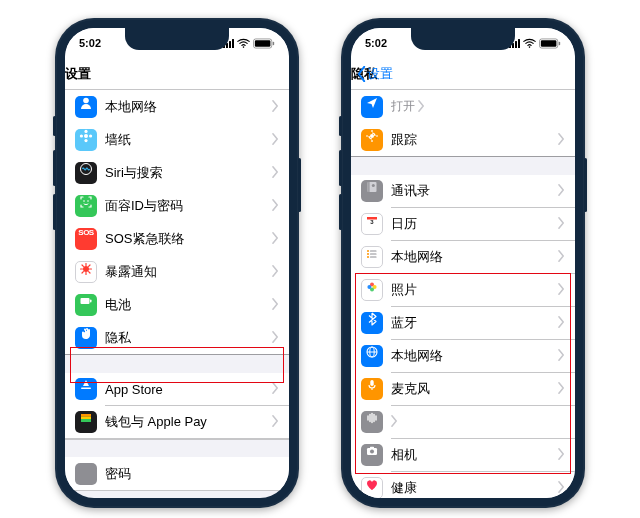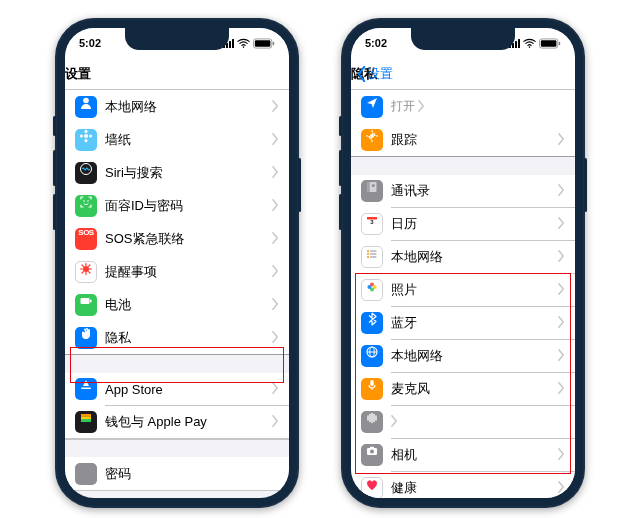--- a/index.html
+++ b/index.html
@@ -377,21 +377,21 @@
                       <use href="#i-chevron"></use>
                     </svg></span>
                   <span class="sep"></span>
                 </div>
                 <div class="row">
                   <span class="icon ic-white">
                     <svg>
                       <use href="#i-virus"></use>
                     </svg>
                   </span>
-                  <span class="label">提醒事项</span>
+                  <span class="label">暴露通知</span>
                   <span class="chev"><svg width="7" height="12">
                       <use href="#i-chevron"></use>
                     </svg></span>
                   <span class="sep"></span>
                 </div>
                 <div class="row">
                   <span class="icon ic-green">
                     <svg>
                       <use href="#i-battery"></use>
                     </svg>

